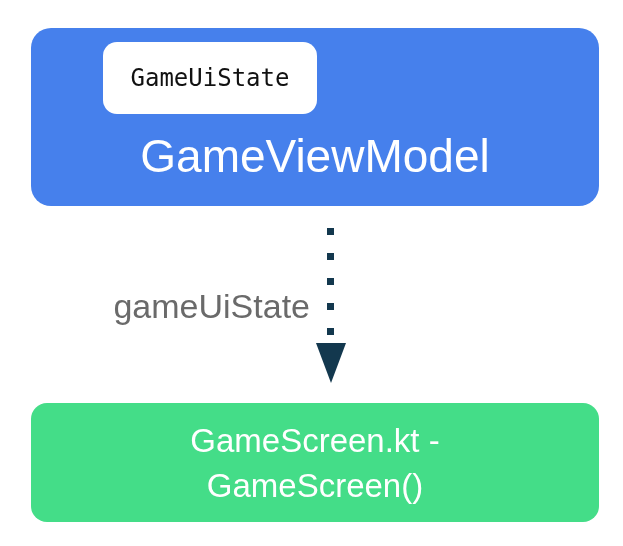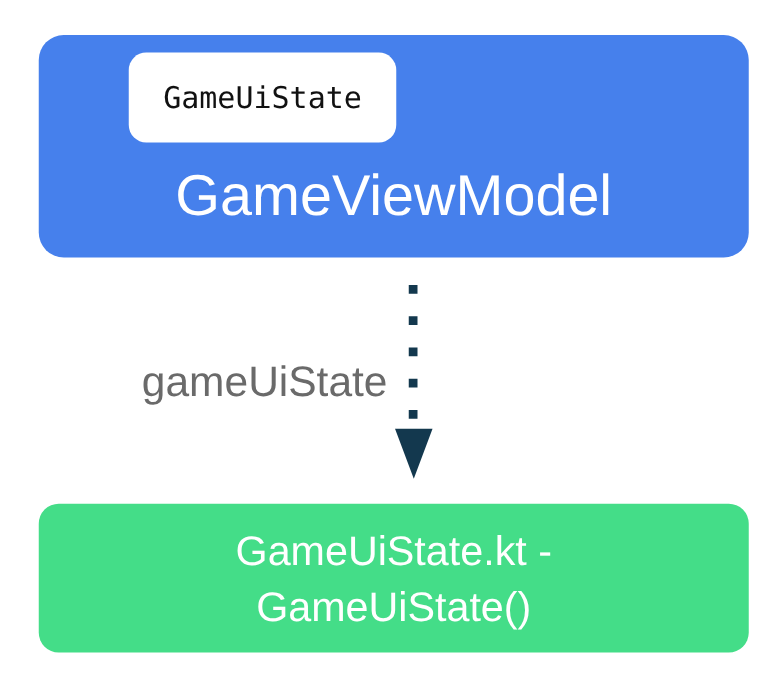--- a/index.html
+++ b/index.html
@@ -135,17 +135,17 @@
   <div class="dotted-arrow">
     <span class="dot"></span>
     <span class="dot"></span>
     <span class="dot"></span>
     <span class="dot"></span>
     <span class="dot"></span>
   </div>
   <div class="arrowhead"></div>
 
   <div class="screen-box">
-    <div class="screen-label-line">GameUiState.kt -</div>
-    <div class="screen-label-line">GameUiState()</div>
+    <div class="screen-label-line">GameScreen.kt -</div>
+    <div class="screen-label-line">GameScreen()</div>
   </div>
 
 </div>
 
 </body></html>

